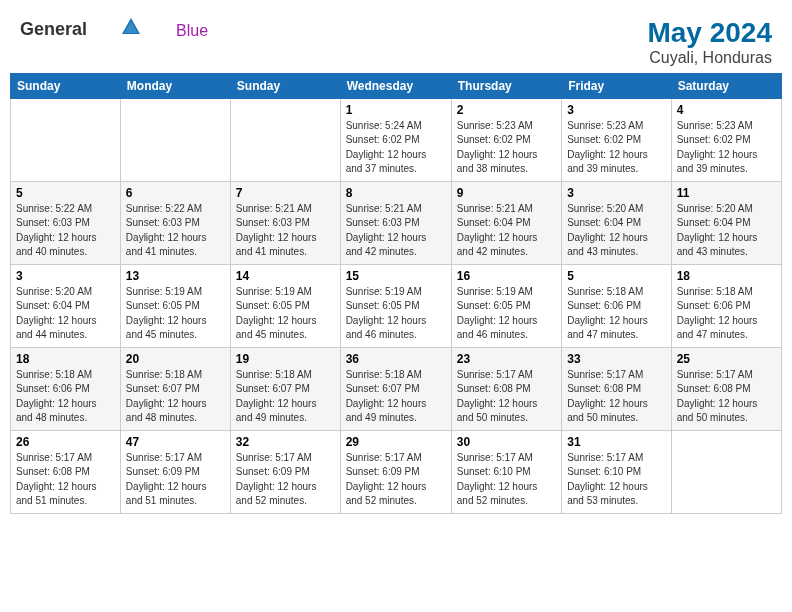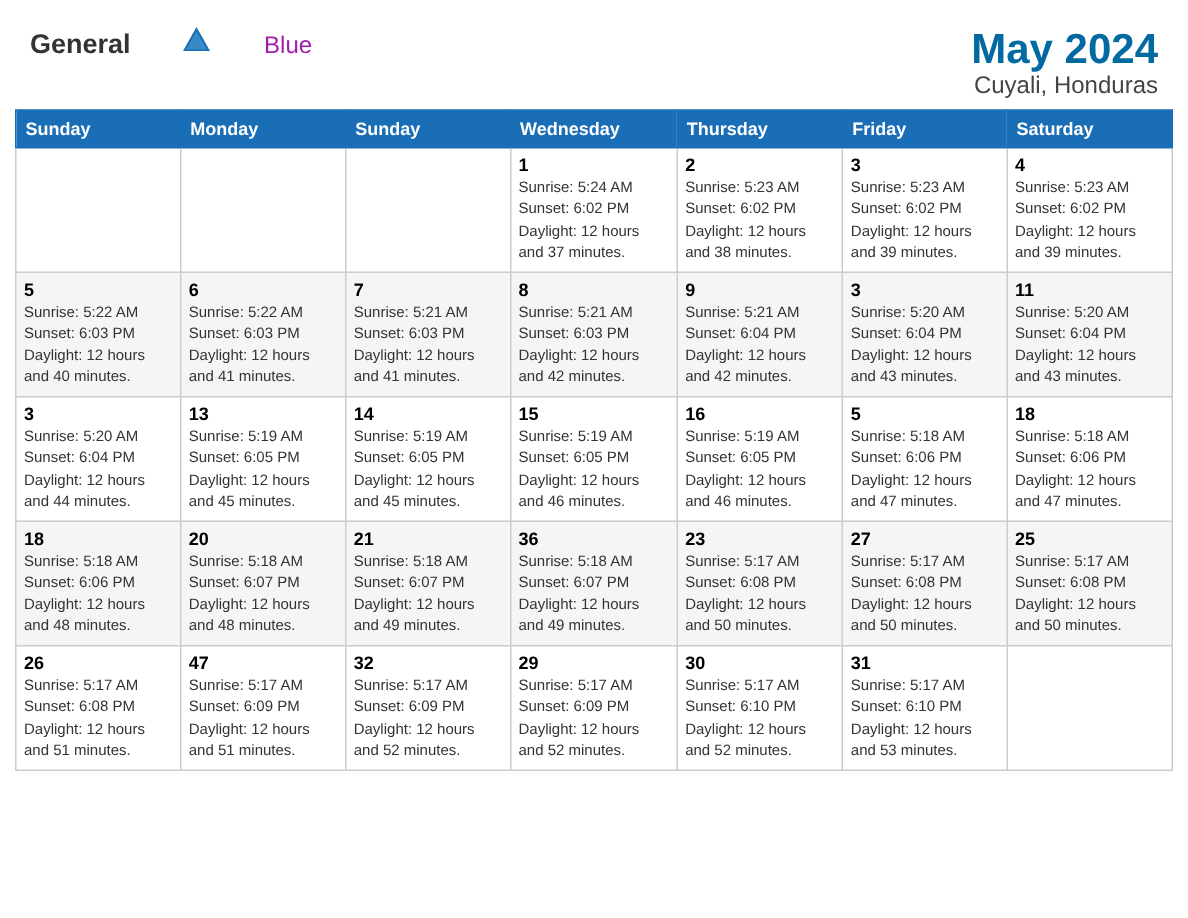--- a/index.html
+++ b/index.html
@@ -211,33 +211,33 @@
       <tr>
         <td>
           <div class="day-num">18</div>
           <div class="day-info">Sunrise: 5:18 AM<br>Sunset: 6:06 PM<br>Daylight: 12 hours<br>and 48 minutes.</div>
         </td>
         <td>
           <div class="day-num">20</div>
           <div class="day-info">Sunrise: 5:18 AM<br>Sunset: 6:07 PM<br>Daylight: 12 hours<br>and 48 minutes.</div>
         </td>
         <td>
-          <div class="day-num">21</div>
+          <div class="day-num">19</div>
           <div class="day-info">Sunrise: 5:18 AM<br>Sunset: 6:07 PM<br>Daylight: 12 hours<br>and 49 minutes.</div>
         </td>
         <td>
           <div class="day-num">36</div>
           <div class="day-info">Sunrise: 5:18 AM<br>Sunset: 6:07 PM<br>Daylight: 12 hours<br>and 49 minutes.</div>
         </td>
         <td>
           <div class="day-num">23</div>
           <div class="day-info">Sunrise: 5:17 AM<br>Sunset: 6:08 PM<br>Daylight: 12 hours<br>and 50 minutes.</div>
         </td>
         <td>
-          <div class="day-num">27</div>
+          <div class="day-num">33</div>
           <div class="day-info">Sunrise: 5:17 AM<br>Sunset: 6:08 PM<br>Daylight: 12 hours<br>and 50 minutes.</div>
         </td>
         <td>
           <div class="day-num">25</div>
           <div class="day-info">Sunrise: 5:17 AM<br>Sunset: 6:08 PM<br>Daylight: 12 hours<br>and 50 minutes.</div>
         </td>
       </tr>
       <tr>
         <td>
           <div class="day-num">26</div>

